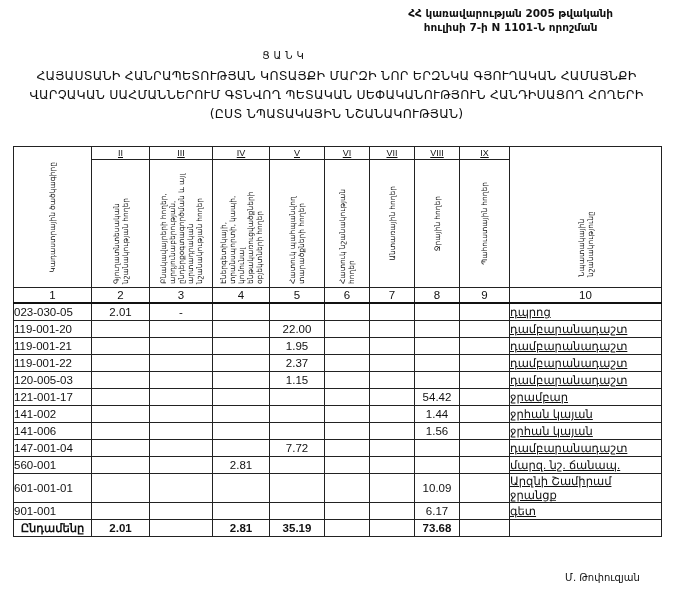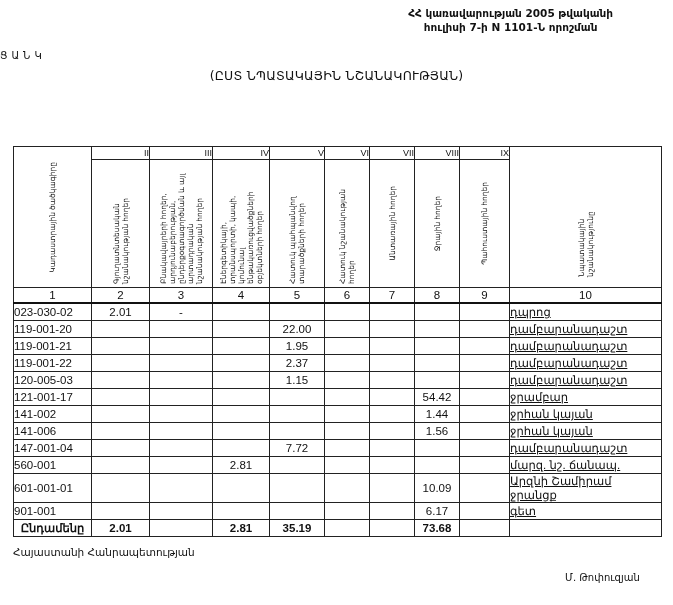--- a/index.html
+++ b/index.html
@@ -6,37 +6,37 @@
     body {
       width: 673px; height: 605px; position: relative; overflow: hidden;
       font-family: "DejaVu Sans", sans-serif; color: #111;
     }
     .annex {
       position: absolute; right: 60px; top: 6px; text-align: center;
       font-size: 10.5px; line-height: 14px; font-weight: bold;
     }
     .annex div { white-space: nowrap; }
     .doc-title {
-      position: absolute; left: 0; width: 570px; top: 50px; text-align: left;
+      position: absolute; left: 0; width: 570px; top: 50px; text-align: center;
       font-size: 10px; letter-spacing: 4px;
     }
     .doc-heading {
       position: absolute; left: 0; width: 673px; top: 66px; text-align: center;
       font-size: 12.5px; line-height: 19px; letter-spacing: 0.2px;
     }
     table.main {
       position: absolute; left: 13px; top: 146px; width: 648px;
       border-collapse: collapse; table-layout: fixed;
       font-family: "Liberation Sans", sans-serif;
     }
     table.main td, table.main th {
       border: 1px solid #222; padding: 0; font-weight: normal;
       font-size: 11.5px; overflow: hidden;
     }
-    table.main th.roman { height: 12px; font-size: 9px; text-align: right; }
+    table.main th.roman { height: 12px; font-size: 9px; text-align: center; text-decoration: underline; }
     table.main th.vert { height: 127px; vertical-align: middle; }
     .vtext {
       writing-mode: vertical-rl; transform: rotate(180deg);
       font-size: 7.5px; line-height: 9px; margin: 0 auto; max-height: 120px;
       text-align: left;
     }
     table.main th.num { height: 14px; font-size: 11.5px; text-align: center; border-bottom: 2px solid #111; }
     table.main td { height: 16px; }
     td.code { padding-left: 2px; font-size: 11.5px; }
     td.val { text-align: center; }
@@ -54,20 +54,22 @@
 <body>
 
 <div class="annex">
   <div>ՀՀ կառավարության 2005 թվականի</div>
   <div>հուլիսի 7-ի  N 1101-Ն որոշման</div>
 </div>
 
 <div class="doc-title">ՑԱՆԿ</div>
 
 <div class="doc-heading">
+  <div>ՀԱՅԱՍՏԱՆԻ ՀԱՆՐԱՊԵՏՈՒԹՅԱՆ ԿՈՏԱՅՔԻ ՄԱՐԶԻ ՆՈՐ ԵՐԶՆԿԱ ԳՅՈՒՂԱԿԱՆ ՀԱՄԱՅՆՔԻ</div>
+  <div>ՎԱՐՉԱԿԱՆ ՍԱՀՄԱՆՆԵՐՈՒՄ  ԳՏՆՎՈՂ  ՊԵՏԱԿԱՆ ՍԵՓԱԿԱՆՈՒԹՅՈՒՆ  ՀԱՆԴԻՍԱՑՈՂ ՀՈՂԵՐԻ</div>
   <div>(ԸՍՏ ՆՊԱՏԱԿԱՅԻՆ ՆՇԱՆԱԿՈՒԹՅԱՆ)</div>
 </div>
 
 <table class="main">
   <colgroup>
     <col style="width:78px">
       <col style="width:58px">
       <col style="width:63px">
       <col style="width:57px">
       <col style="width:55px">
@@ -128,21 +130,21 @@
       <th class="num">5</th>
       <th class="num">6</th>
       <th class="num">7</th>
       <th class="num">8</th>
       <th class="num">9</th>
       <th class="num">10</th>
     </tr>
   </thead>
   <tbody id="rows">
       <tr>
-        <td class="code">023-030-02</td>
+        <td class="code">023-030-05</td>
         <td class="val">2.01</td>
         <td class="val">-</td>
         <td class="val"></td>
         <td class="val"></td>
         <td class="val"></td>
         <td class="val"></td>
         <td class="val"></td>
         <td class="val"></td>
         <td class="purpose">դպրոց</td>
       </tr>
@@ -287,15 +289,14 @@
         <td class="val"></td>
         <td class="val"></td>
         <td class="val">73.68</td>
         <td class="val"></td>
         <td></td>
       </tr>
     </tbody>
 </table>
 
 <div class="footer-left">
-  <div>Հայաստանի Հանրապետության</div>
 </div>
 <div class="footer-right">Մ. Թոփուզյան</div>
 
 </body></html>

